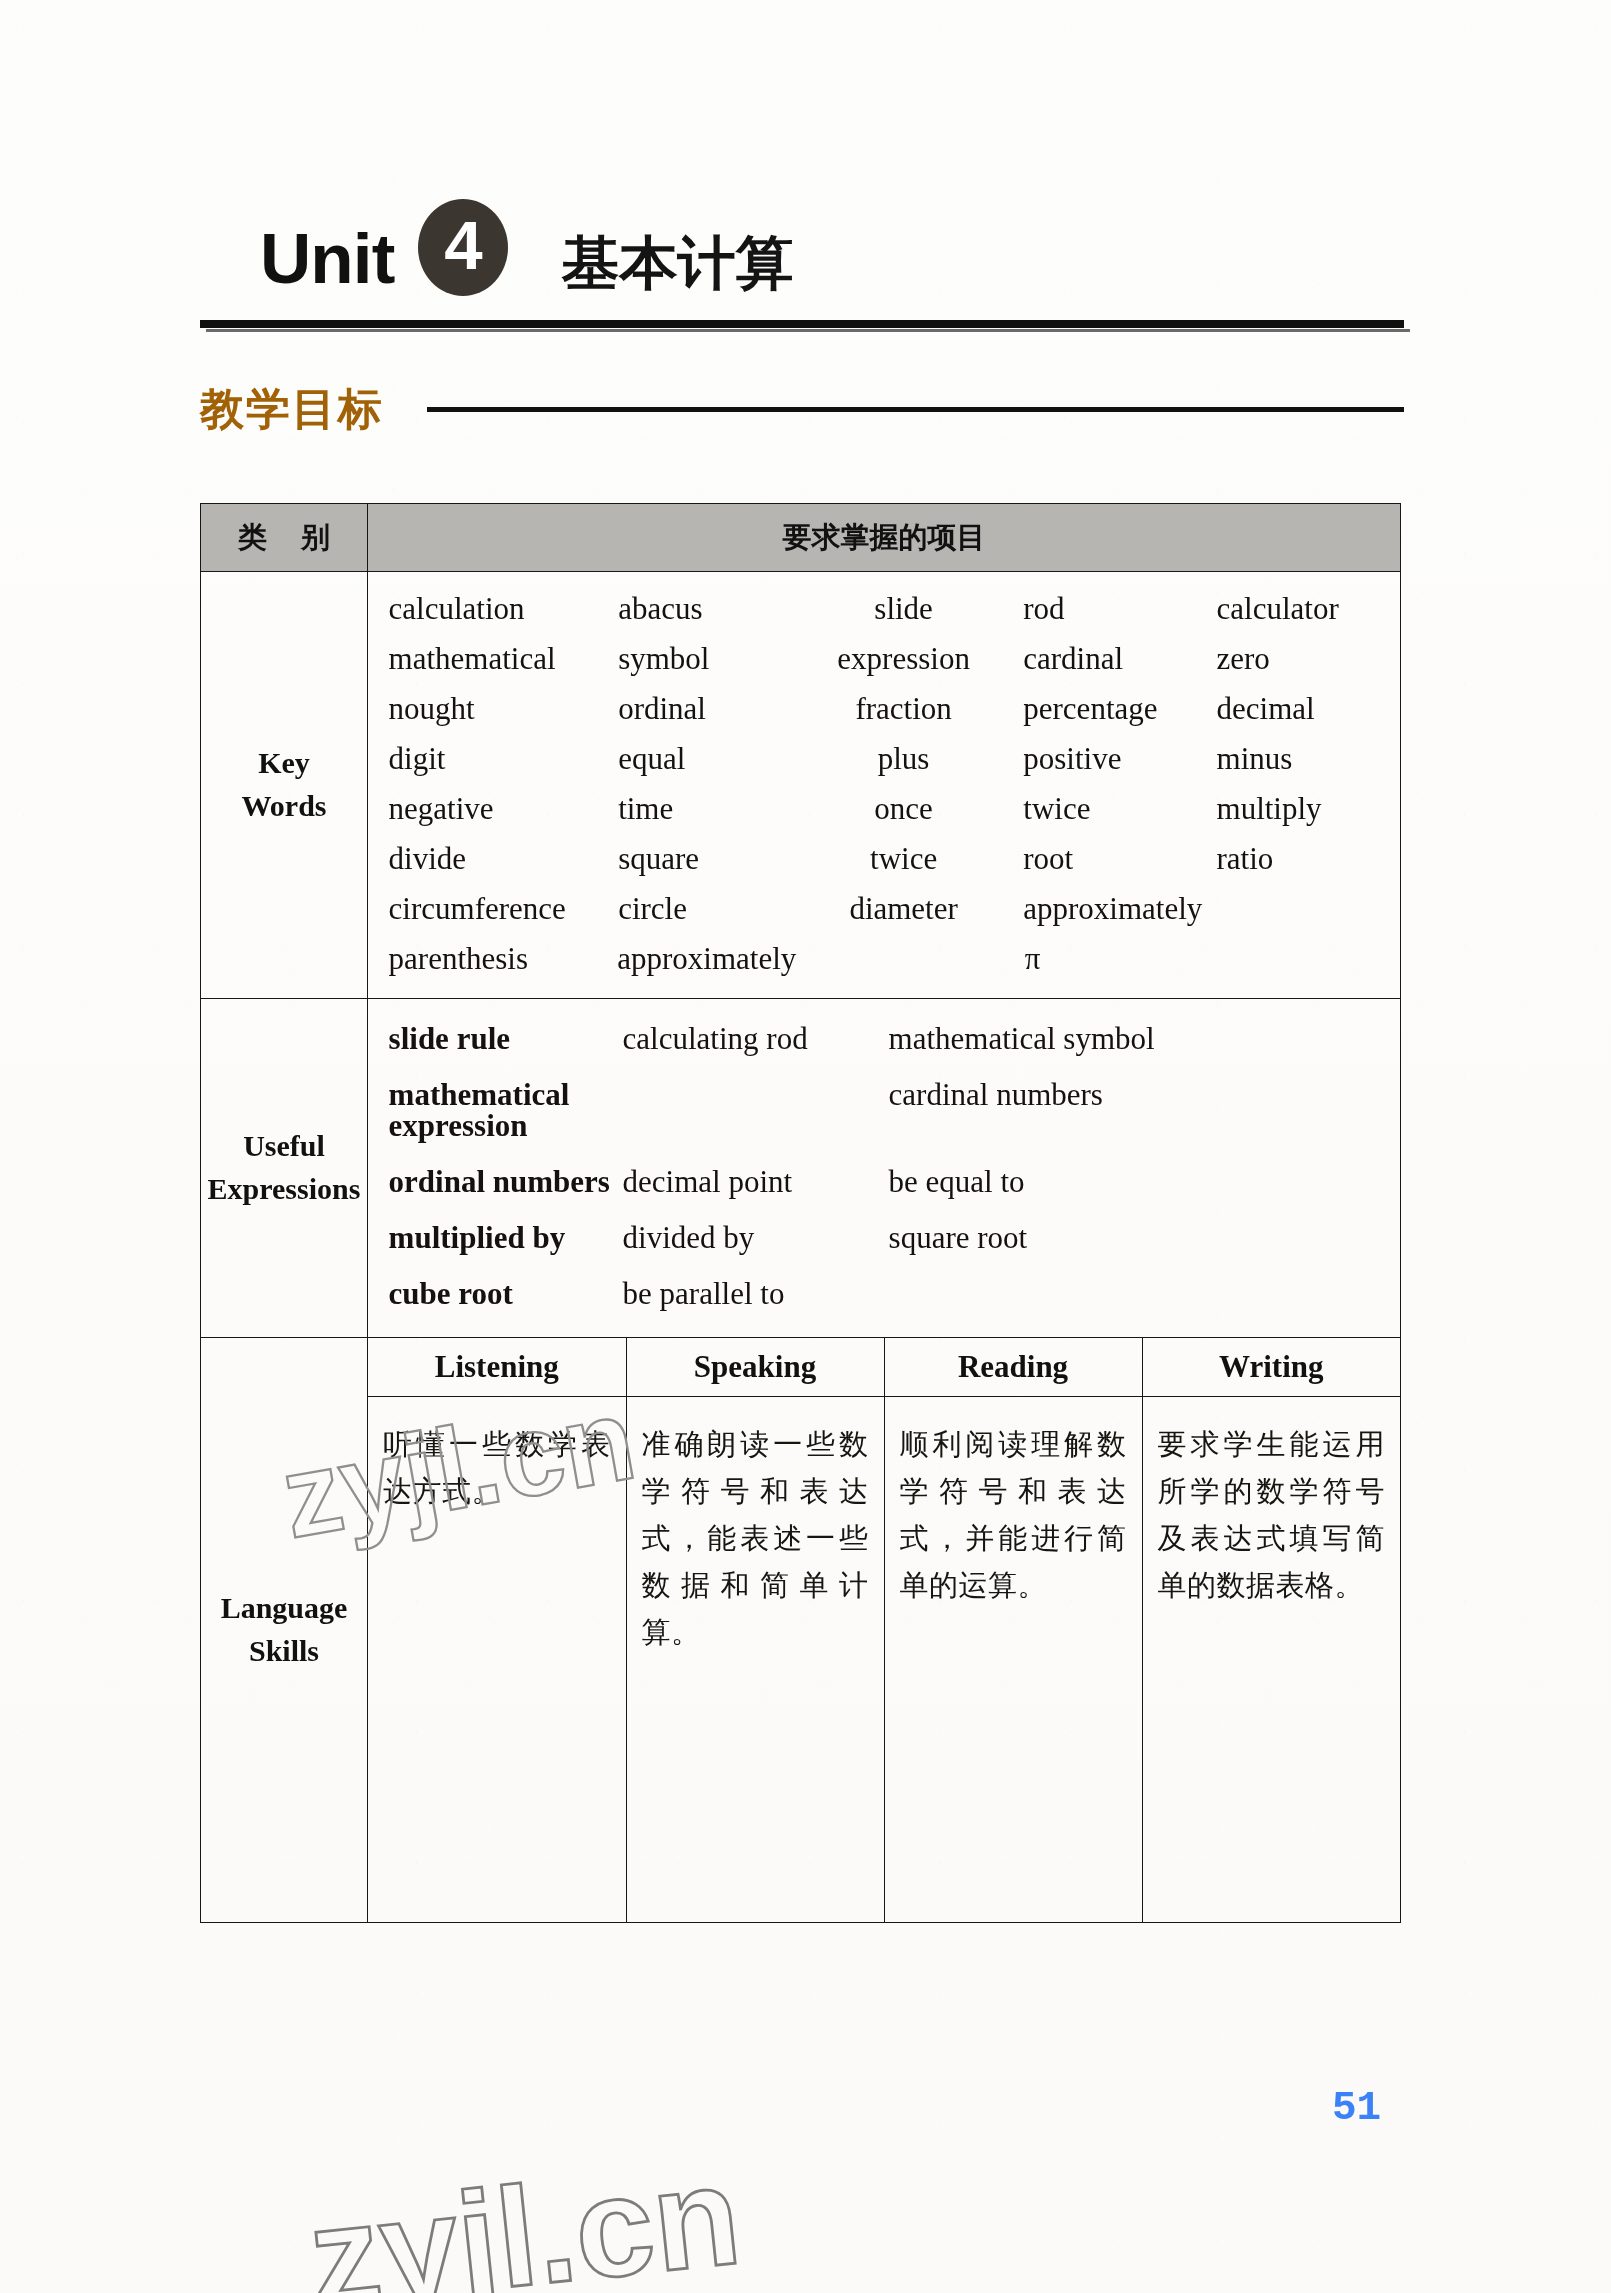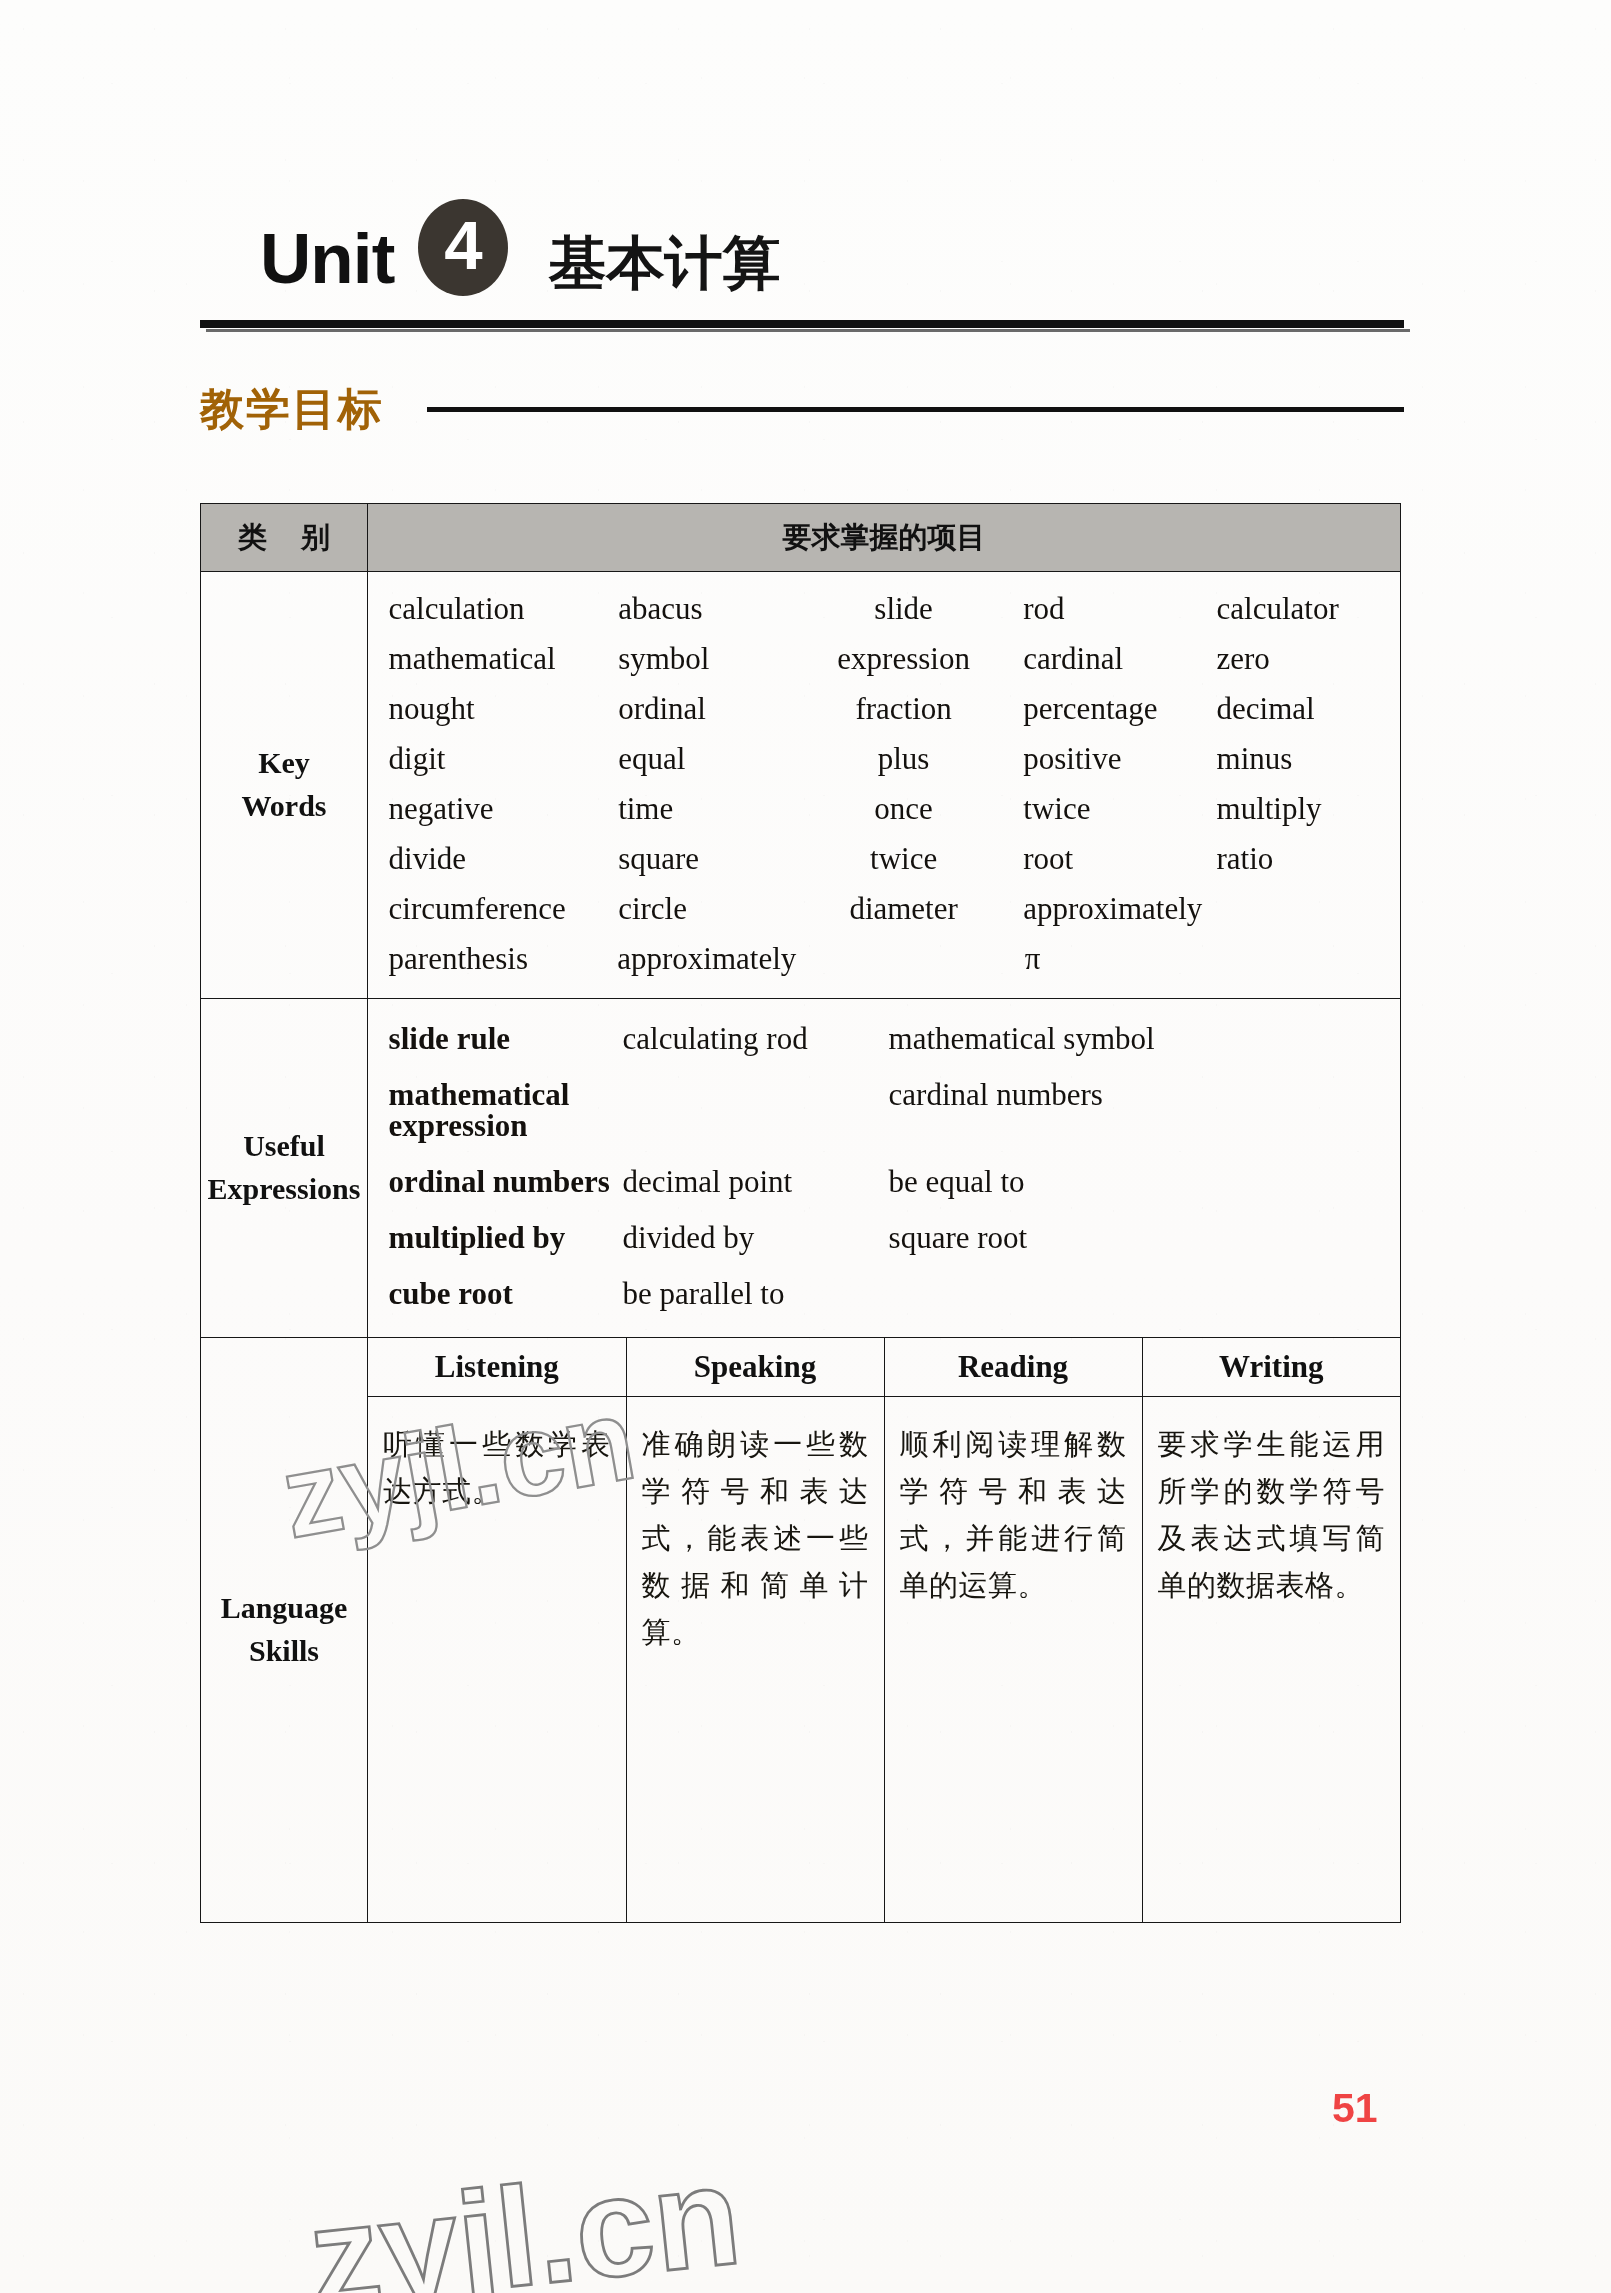--- a/index.html
+++ b/index.html
@@ -60,21 +60,21 @@
     text-shadow:
        1.9px 0 0 #2c2822, -1.9px 0 0 #2c2822,
        0 1.9px 0 #2c2822, 0 -1.9px 0 #2c2822,
        1.9px 1.9px 0 #2c2822, -1.9px -1.9px 0 #2c2822,
        1.9px -1.9px 0 #2c2822, -1.9px 1.9px 0 #2c2822;
     margin-left:13px;
   }
   .t-cn{
     font-family:"Liberation Sans", sans-serif;
     font-weight:bold;font-size:58px;color:#141414;
-    margin-left:25px;line-height:1;
+    margin-left:38px;line-height:1;
   }
   .title-rule{
     position:absolute;left:200px;top:320px;width:1204px;height:8.4px;
     background:#111;
   }
   .title-rule::after{
     content:"";position:absolute;left:5.6px;top:9.4px;width:100%;height:2.8px;
     background:#6a6a6a;
   }
 
@@ -176,22 +176,22 @@
   .ls-nested td{border:1.9px solid #171717;}
   .ls-nested tr:first-child td{border-top:none;}
   .ls-nested td:first-child{border-left:none;}
   .ls-nested td:last-child{border-right:none;}
   .ls-nested tr:last-child td{border-bottom:none;}
   .ls-outer{padding:0 !important;vertical-align:top !important;}
 
   
   .pgnum{
     position:absolute;left:1332px;top:2085px;
-    font-family:Liberation Sans, sans-serif;
-    font-weight:bold;font-size:41px;color:#ef4444;
+    font-family:Liberation Mono, monospace;
+    font-weight:bold;font-size:41px;color:#3b82f6;
   }
 
   
   .wm{
     position:absolute;
     font-family:"Liberation Sans", sans-serif;
     font-weight:bold;
     color:transparent;
     -webkit-text-stroke:1.9px #8b8b8b;
     pointer-events:none;

